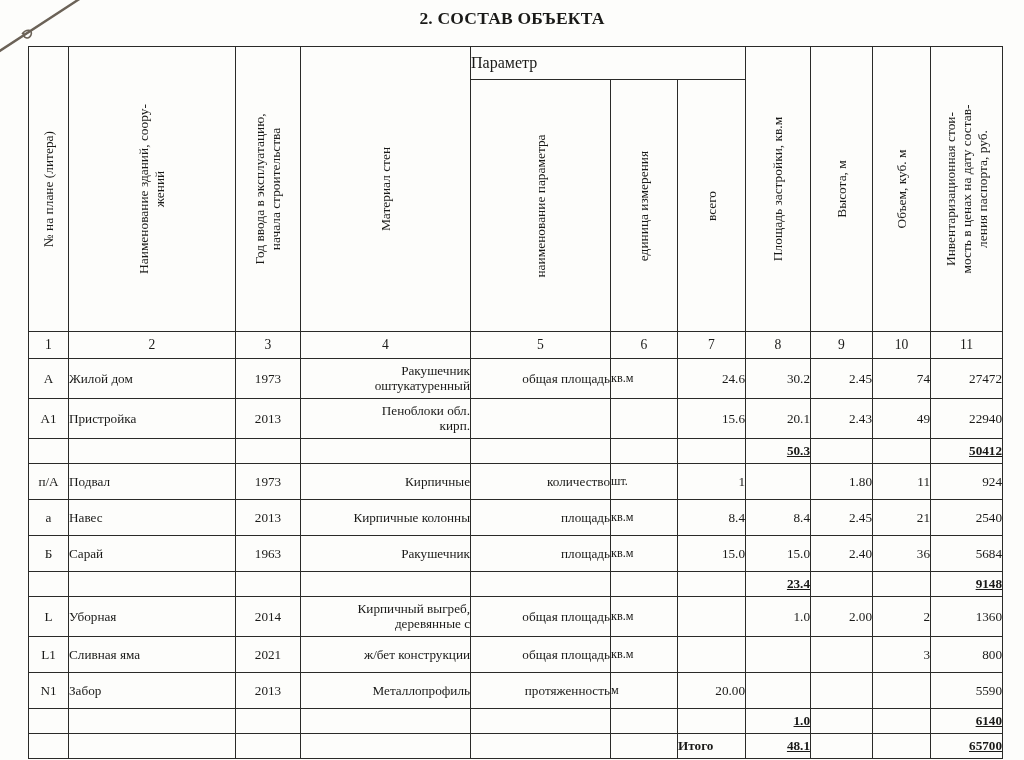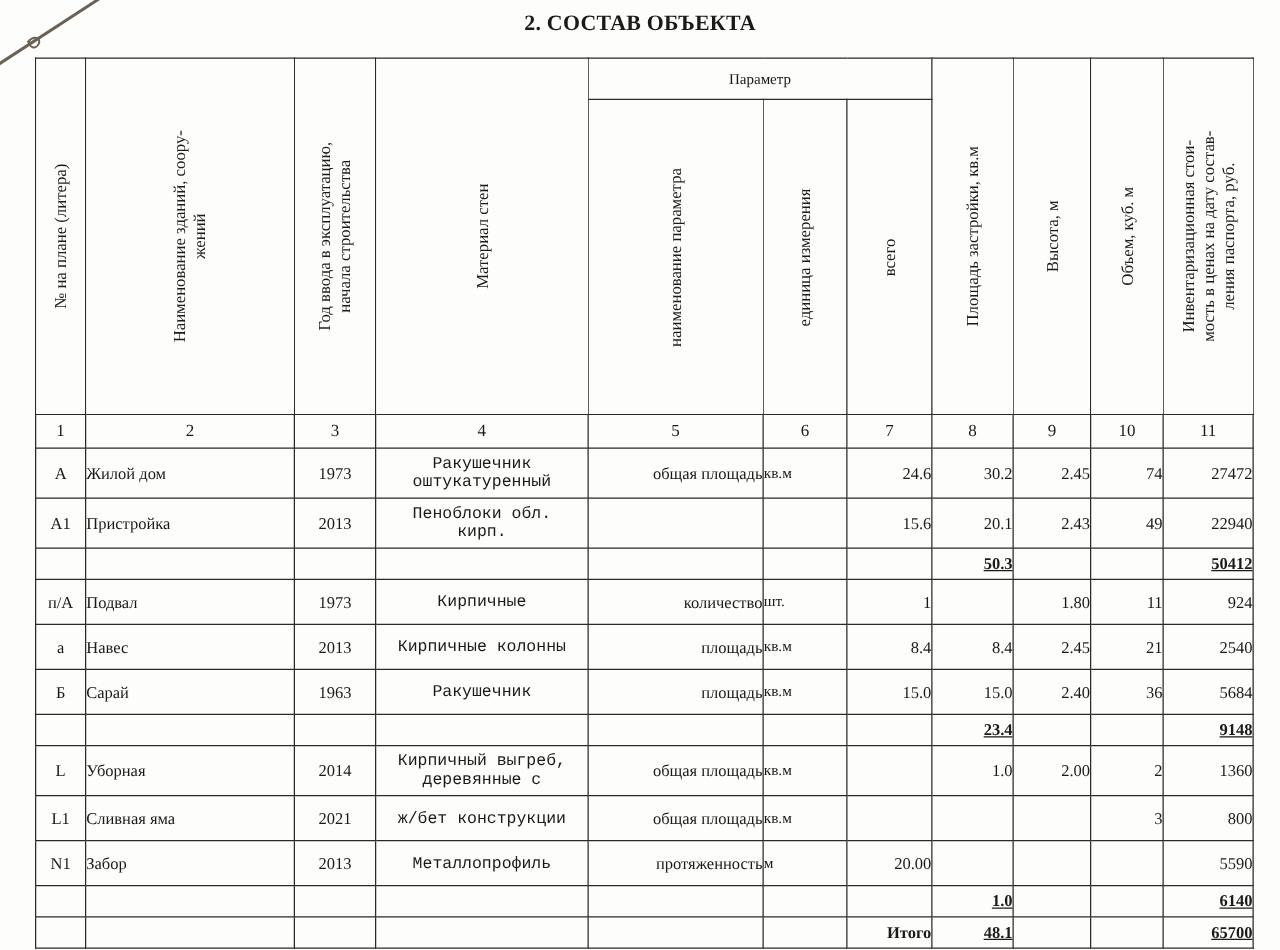--- a/index.html
+++ b/index.html
@@ -86,47 +86,47 @@
     text-align: center;
     line-height: 1.18;
     font-size: 13.4px;
   }
   
   .vhead.sub {
     height: 250px;
   }
   .grouphead {
     height: 32px;
-    text-align: center;
-    font-size: 12px;
+    text-align: left;
+    font-size: 16px;
   }
 
   
   .w260 { width: 260px; }
   .w235 { width: 230px; }
 
   .colnum-row td {
     height: 26px;
     text-align: center;
     font-size: 13.6px;
   }
 
   
   .drow td { height: 35px; }
   .drow.tall td { height: 39px; }
   .drow.blank td { height: 24px; }
 
   .c-lit   { text-align: center; }
   .c-name  { text-align: left;  padding-left: 8px; }
   .c-year  { text-align: center; }
-  .c-mat   { text-align: center;  padding-left: 8px; line-height: 1.14; font-family: Liberation Mono, monospace; }
+  .c-mat   { text-align: right;  padding-left: 8px; line-height: 1.14; }
   .c-par   { text-align: right; }
   .c-unit  { text-align: left; font-size: 12.2px; }
   .c-num   { text-align: right; padding-right: 7px; }
-  .c-total-label { text-align: right; padding-right: 7px; font-weight: bold; }
+  .c-total-label { text-align: left; padding-right: 7px; font-weight: bold; }
 
   .bold { font-weight: bold; text-decoration: underline; }
 
   .two-line { display: block; line-height: 1.12; }
 </style>
 </head>
 <body>
 
 <div class="page">
 

